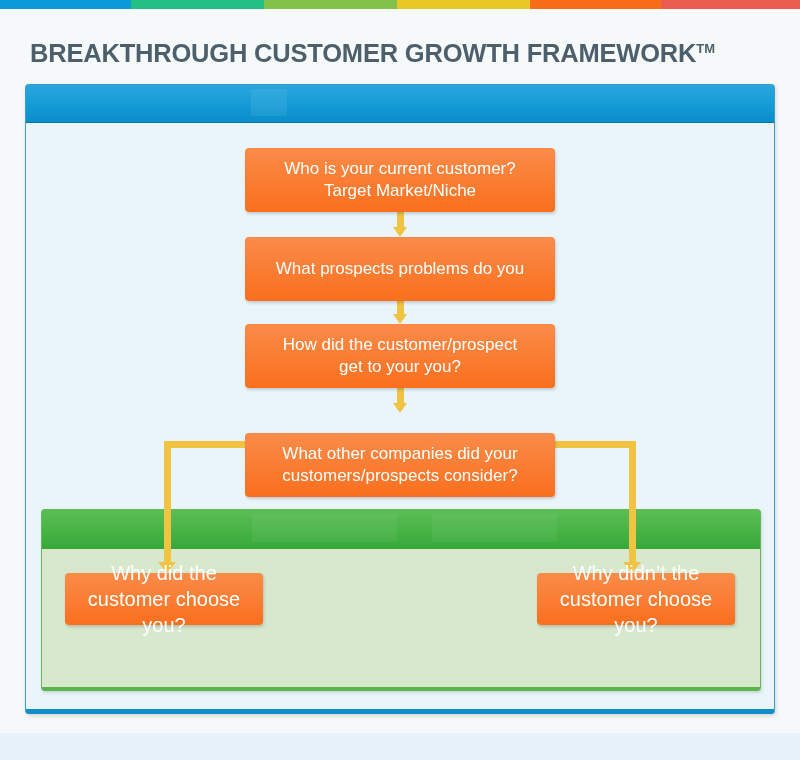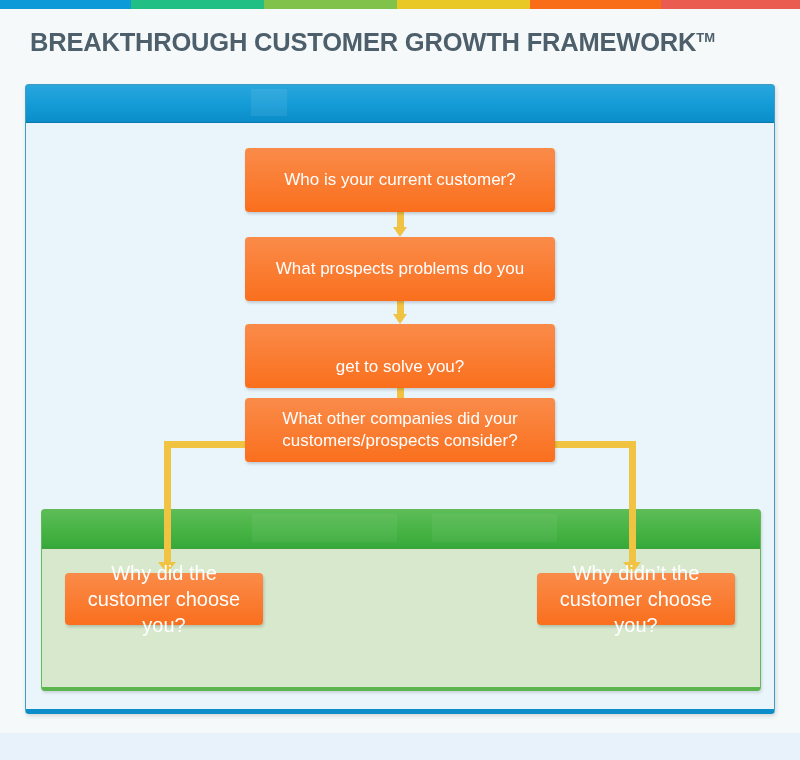--- a/index.html
+++ b/index.html
@@ -34,21 +34,21 @@
     width: 800px;
     height: 9px;
     display: flex;
   }
   #color-strip .seg { height: 100%; }
 
   
   #page-title {
     position: absolute;
     left: 30px;
-    top: 28px;
+    top: 39px;
     font-size: 25.5px;
     font-weight: bold;
     letter-spacing: -0.2px;
     color: #4c5f6b;
     white-space: nowrap;
     font-family: "Liberation Sans", sans-serif;
   }
   #page-title .tm {
     font-size: 13px;
     vertical-align: 9px;
@@ -104,21 +104,21 @@
   }
   .obox.main {
     left: 245px;
     width: 310px;
     height: 64px;
     font-size: 17px;
   }
   #obox-1 { top: 148px; }
   #obox-2 { top: 237px; }
   #obox-3 { top: 324px; }
-  #obox-4 { top: 398px; }
+  #obox-4 { top: 433px; }
 
   .obox.leaf {
     width: 198px;
     height: 52px;
     font-size: 20px;
     top: 573px;
   }
   #obox-left  { left: 65px; }
   #obox-right { left: 537px; }
 
@@ -274,33 +274,34 @@
   <div class="head"></div>
 </div>
 <div class="varrow" id="arrow-3-4">
   <div class="stem"></div>
   <div class="head"></div>
 </div>
 
 <div class="obox main" id="obox-1">
   <div>
     <span>Who is your current customer?</span><br>
+    <span>Target Market/Niche</span>
   </div>
 </div>
 
 <div class="obox main" id="obox-2">
   <div>
     <span>What prospects problems do you</span><br>
   </div>
 </div>
 
 <div class="obox main" id="obox-3">
   <div>
-    <br>
-    <span>get to solve you?</span>
+    <span>How did the customer/prospect</span><br>
+    <span>get to your you?</span>
   </div>
 </div>
 
 <div class="obox main" id="obox-4">
   <div>
     <span>What other companies did your</span><br>
     <span>customers/prospects consider?</span>
   </div>
 </div>
 

